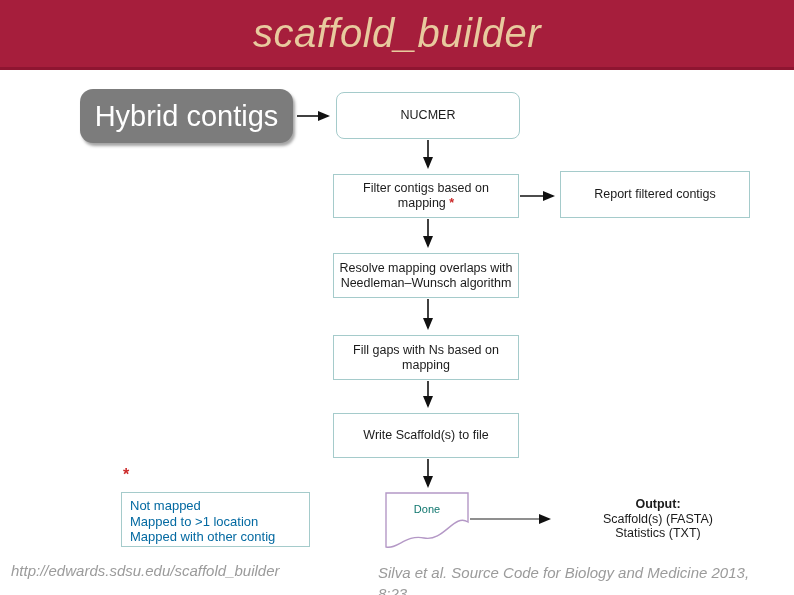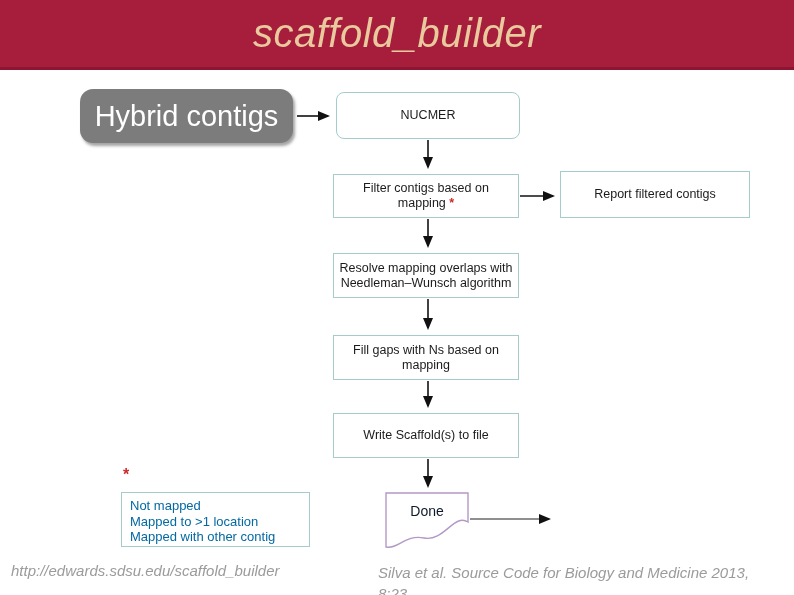--- a/index.html
+++ b/index.html
@@ -59,22 +59,22 @@
   .box-report  { left: 560px; top: 171px; width: 190px; height: 47px; }
   .box-resolve { left: 333px; top: 253px; width: 186px; height: 45px; }
   .box-fill    { left: 333px; top: 335px; width: 186px; height: 45px; }
   .box-write   { left: 333px; top: 413px; width: 186px; height: 45px; }
   .red-star { color: #CC2A2A; font-weight: bold; }
   .done-label {
     position: absolute;
     left: 385px; top: 503px;
     width: 84px;
     text-align: center;
-    font-size: 14px;
-    color: #0f172a;
+    font-size: 11px;
+    color: #0f766e;
   }
   .legend-star {
     position: absolute;
     left: 123px; top: 466px;
     font-size: 16px;
     font-weight: bold;
     color: #CC2A2A;
   }
   .legend-box {
     position: absolute;
@@ -192,20 +192,25 @@
   <div class="done-label">Done</div>
 
   <div class="legend-star">*</div>
 
   <div class="legend-box">
     <div>Not mapped</div>
     <div>Mapped to &gt;1 location</div>
     <div>Mapped with other contig</div>
   </div>
 
+  <div class="output-block">
+    <div class="out-head">Output:</div>
+    <div>Scaffold(s) (FASTA)</div>
+    <div>Statistics (TXT)</div>
+  </div>
 
   <div class="footer-left">http://edwards.sdsu.edu/scaffold_builder</div>
 
   <div class="footer-right">
     <div>Silva et al. Source Code for Biology and Medicine 2013,</div>
     <div>8:23</div>
   </div>
 
 </div>
 

